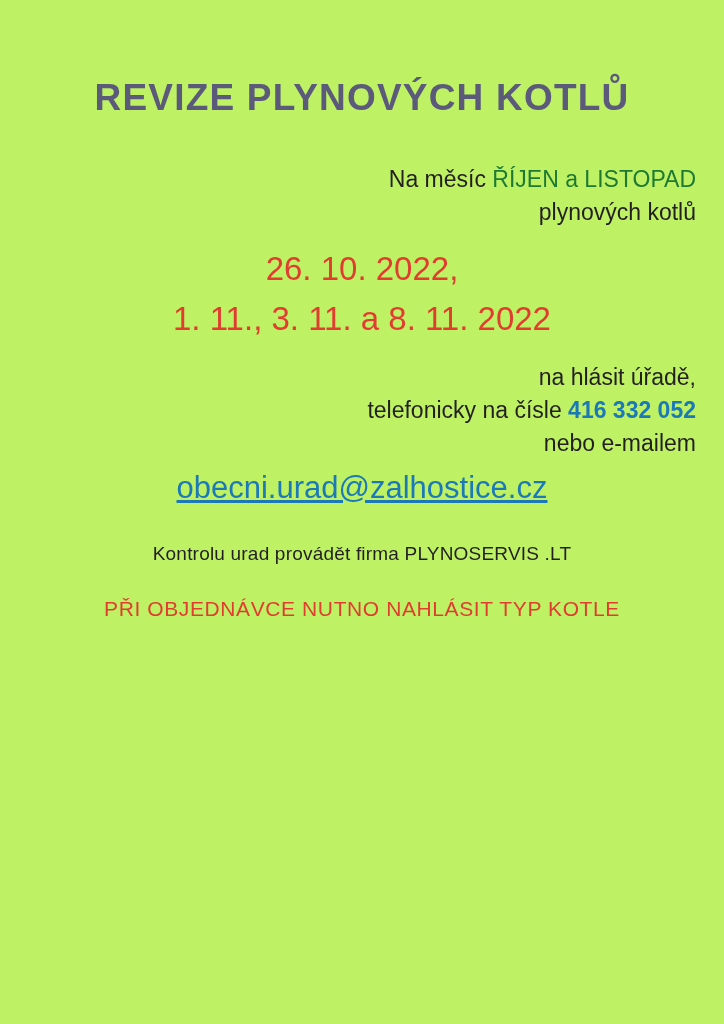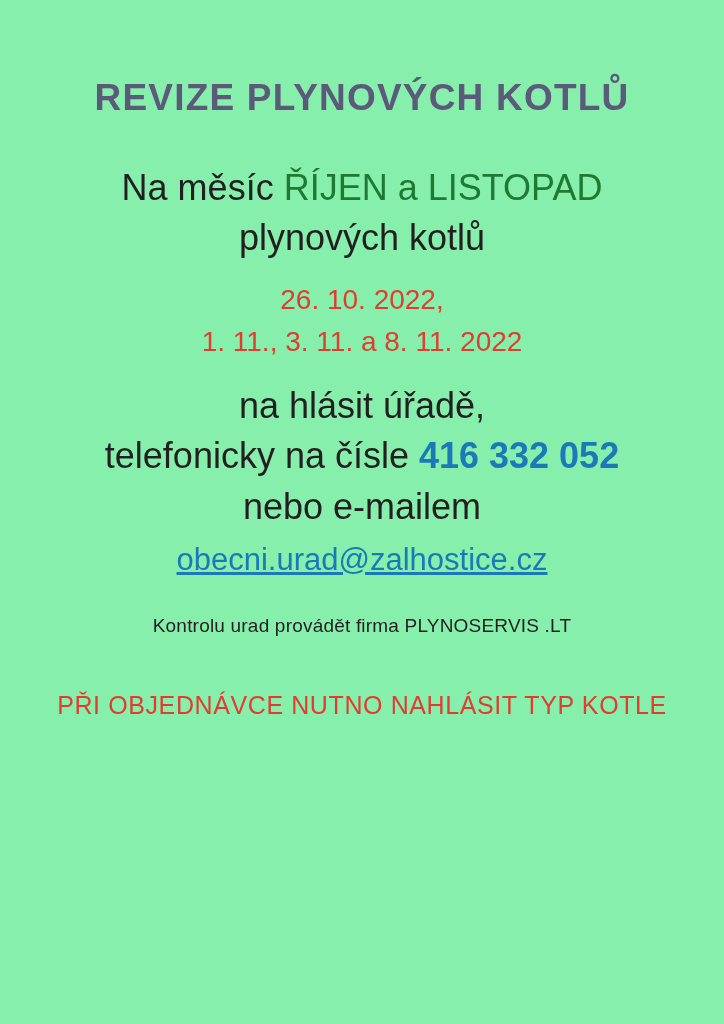--- a/index.html
+++ b/index.html
@@ -10,52 +10,53 @@
     width: 724px;
     height: 1024px;
     background: #ffffff;
     font-family: "Liberation Sans", sans-serif;
     overflow: hidden;
   }
   .poster {
     position: relative;
     width: 724px;
     height: 1024px;
-    background: #86efac;
+    background: #bef264;
     box-sizing: border-box;
     padding: 0 28px;
     text-align: center;
   }
   .title {
     margin: 0;
     padding-top: 78px;
     font-size: 37px;
     font-weight: bold;
     letter-spacing: 1.2px;
     color: #5b5a7a;
     line-height: 1.1;
   }
   .body-block {
     margin-top: 44px;
   }
   .line {
-    font-size: 36px;
+    font-size: 23px;
     color: #231f20;
     line-height: 1.34;
     margin: 0;
     padding: 1px 0;
     white-space: nowrap;
+    text-align: right;
   }
   .accent-green { color: #1e7a33; }
   .accent-blue { color: #1b79b8; }
   .dates {
     margin-top: 16px;
   }
   .date-line {
-    font-size: 28px;
+    font-size: 33px;
     color: #e03d30;
     line-height: 1.5;
     margin: 0;
     white-space: nowrap;
   }
   .contact-block {
     margin-top: 18px;
   }
   .email-line {
     font-size: 31px;
@@ -66,22 +67,22 @@
     cursor: pointer;
     white-space: nowrap;
   }
   .note {
     margin-top: 22px;
     font-size: 19px;
     color: #231f20;
     letter-spacing: 0.2px;
   }
   .footer {
-    margin-top: 54px;
-    font-size: 25px;
+    margin-top: 32px;
+    font-size: 21px;
     color: #e03d30;
     letter-spacing: 0.6px;
     font-weight: normal;
   }
 </style>
 </head>
 <body>
 
 <div class="poster">
 

